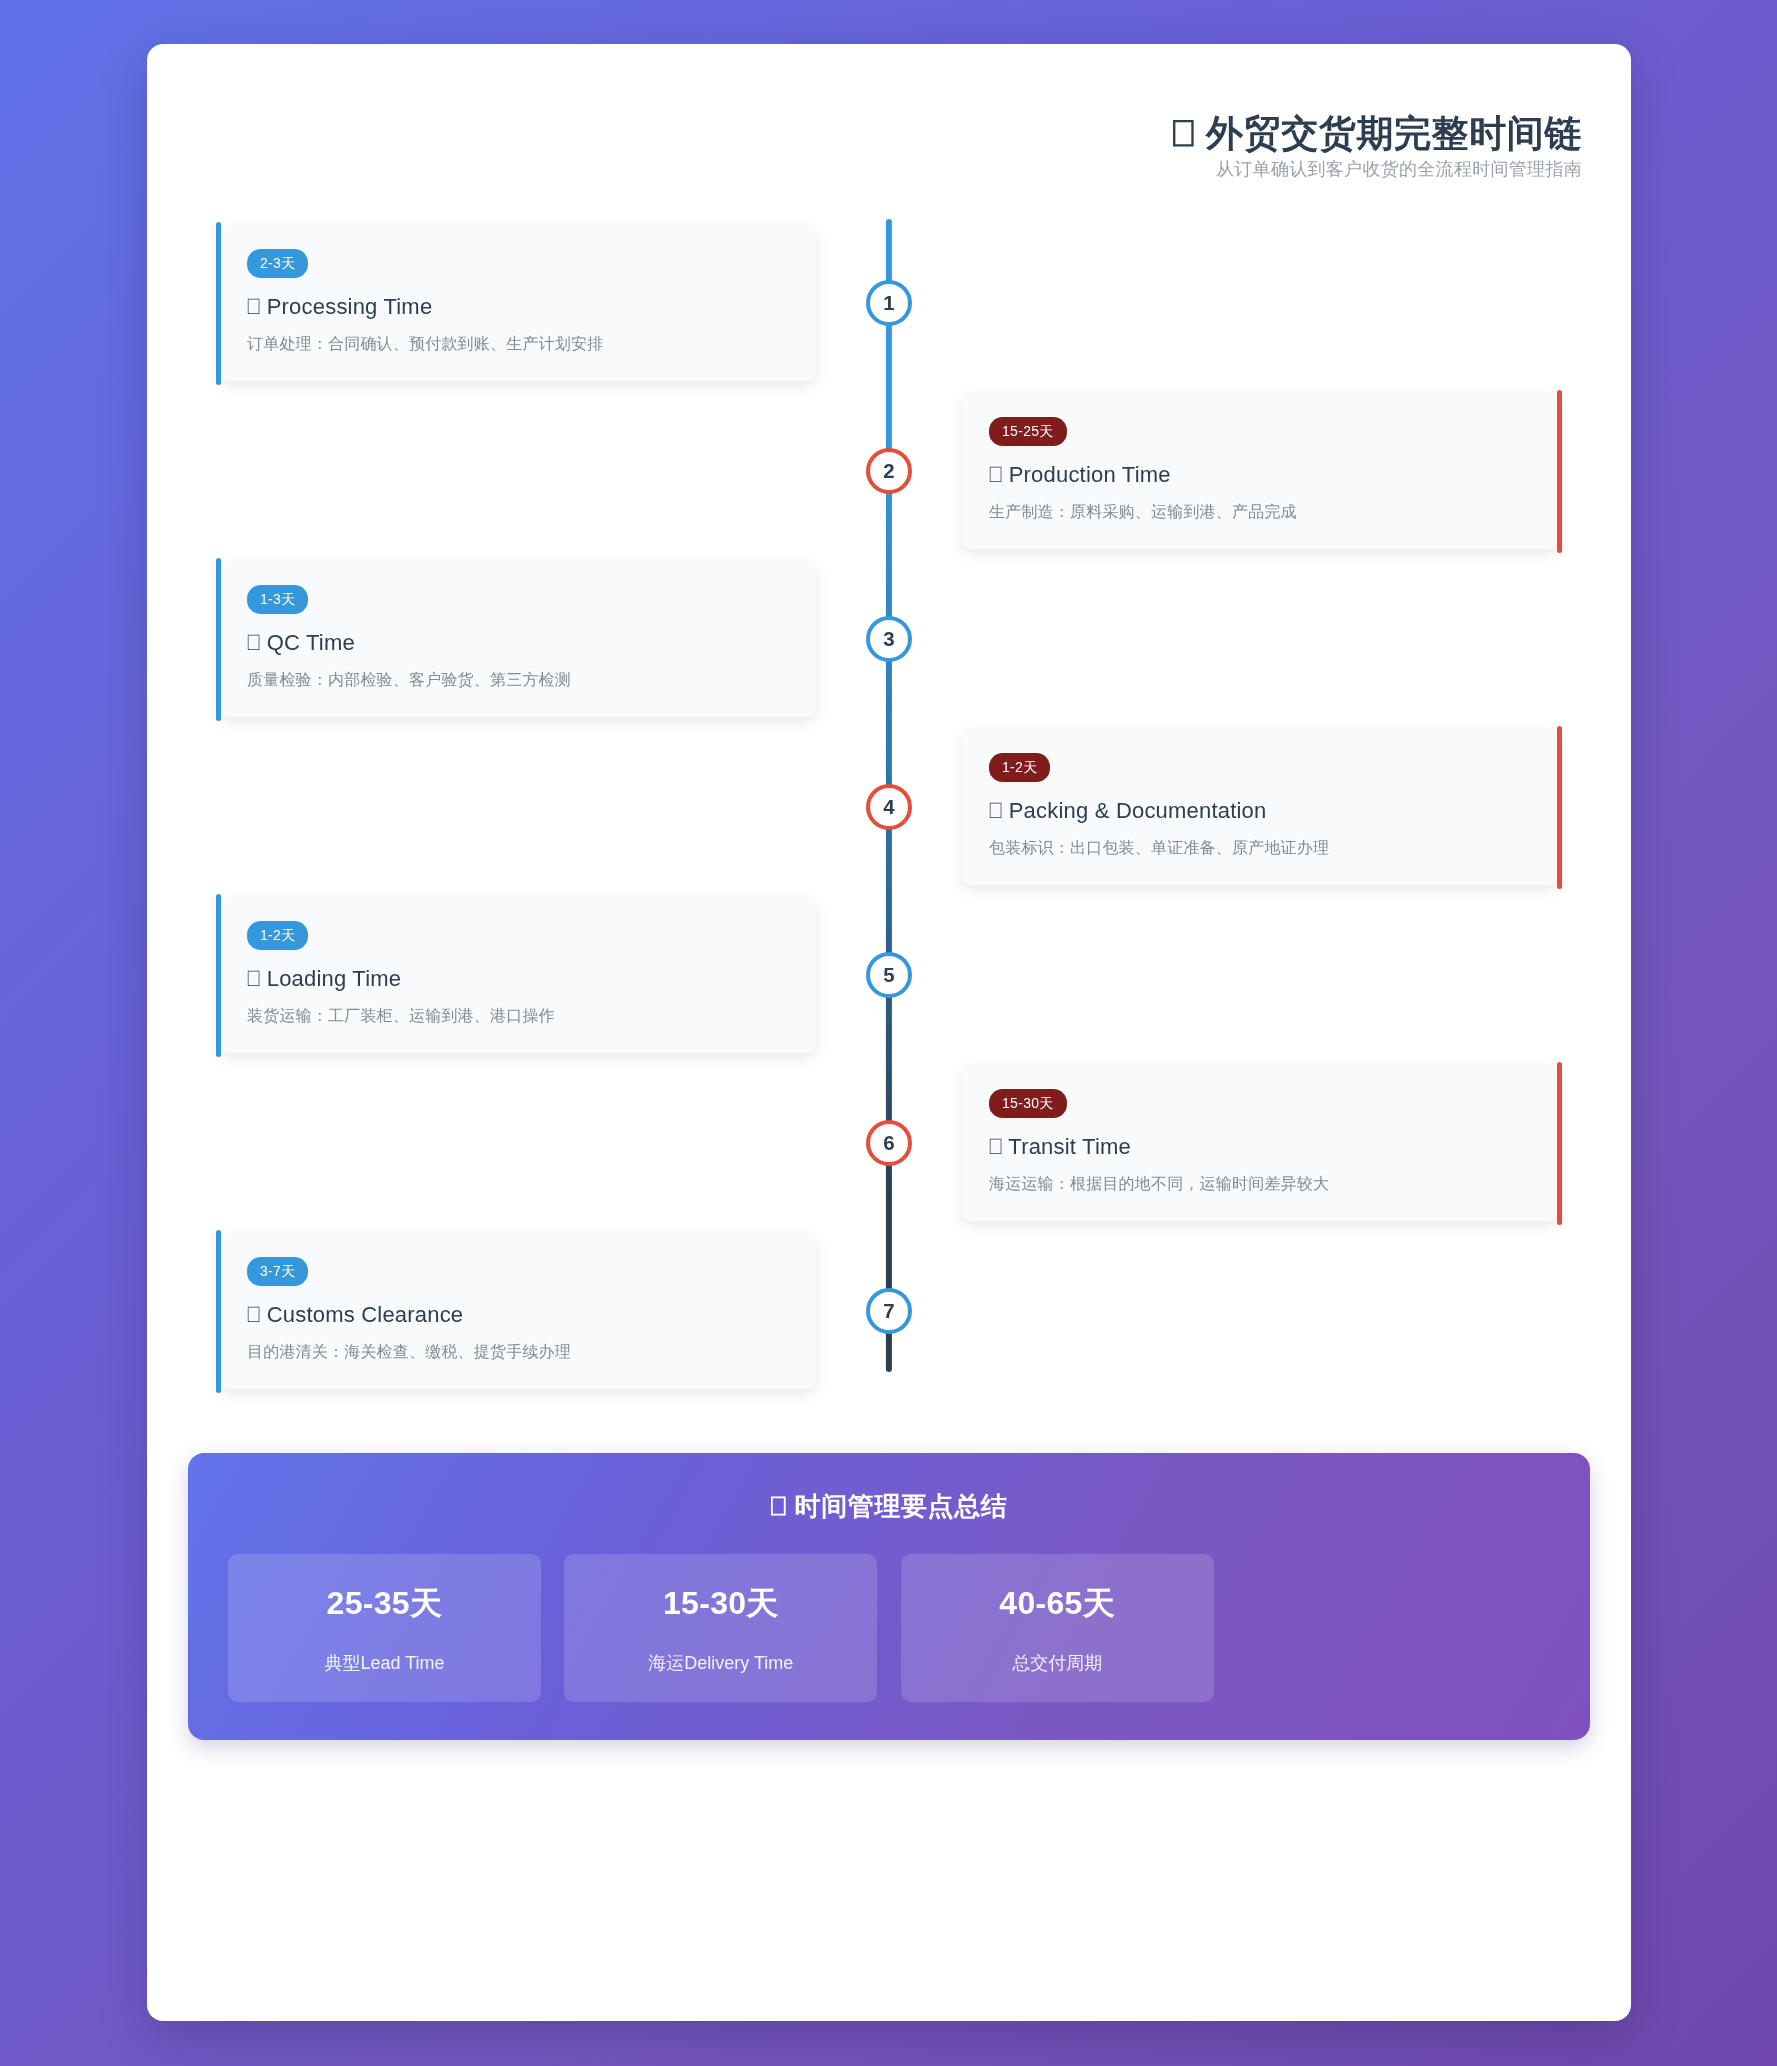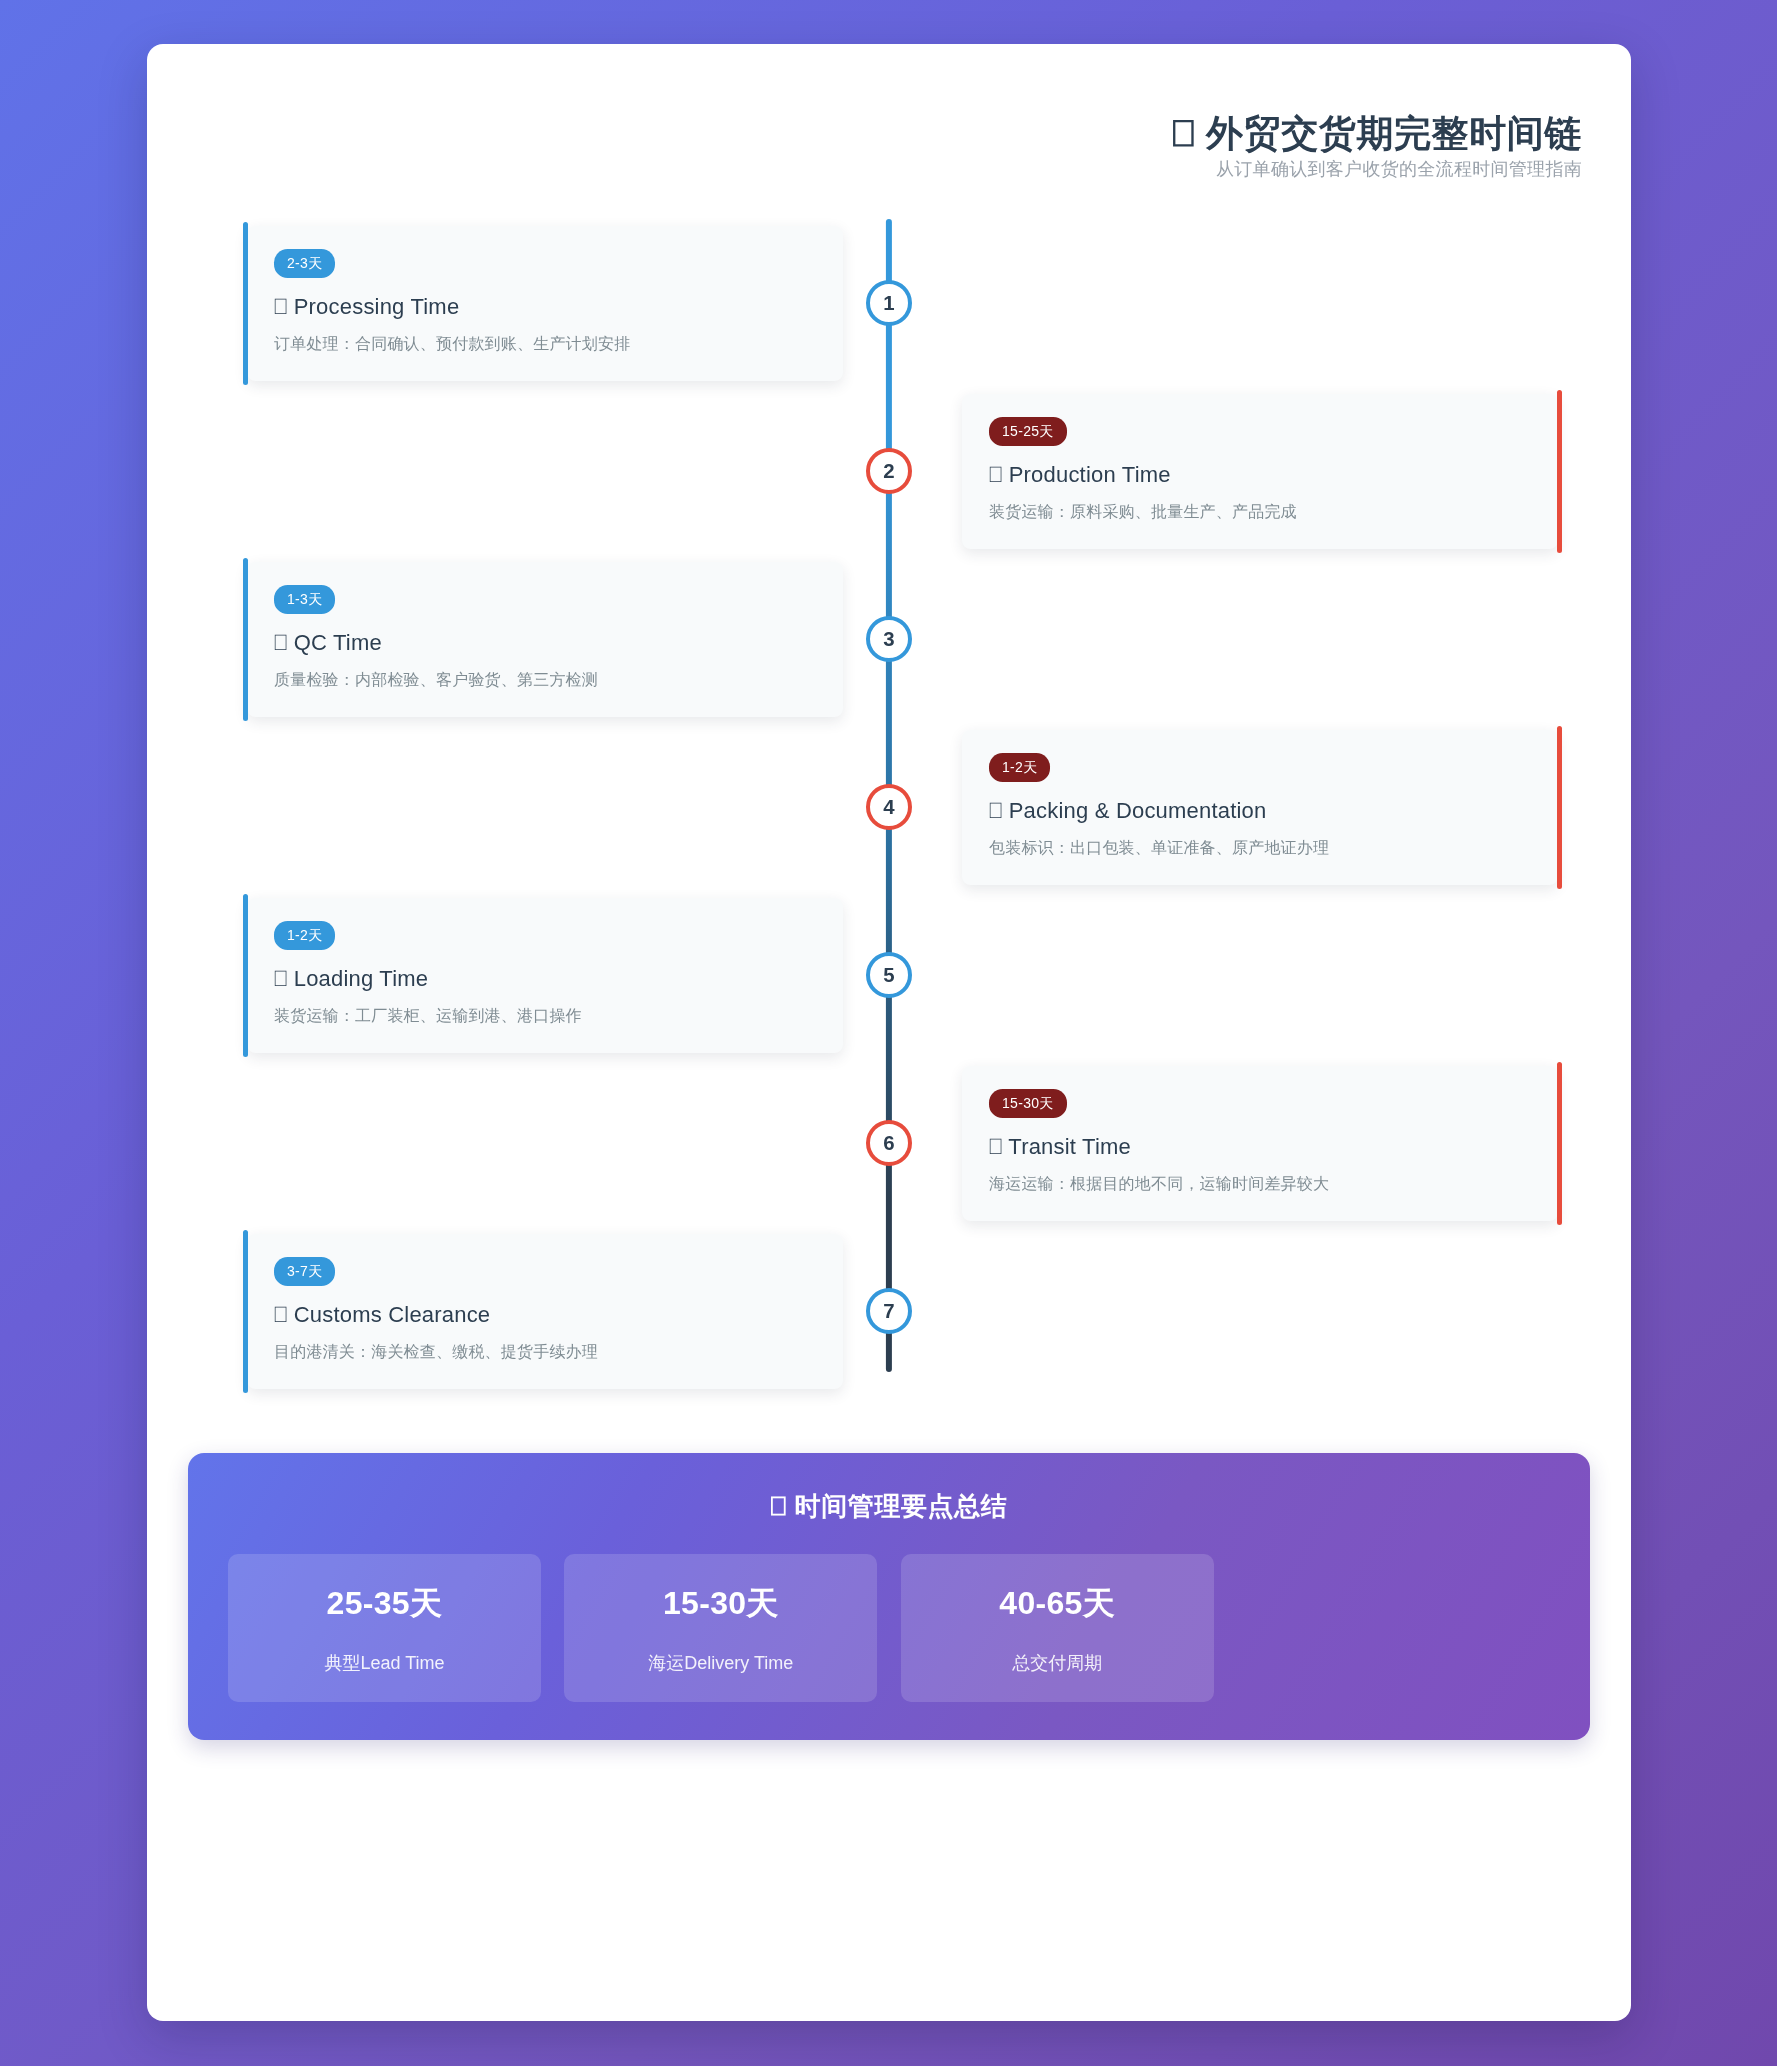--- a/index.html
+++ b/index.html
@@ -66,21 +66,20 @@
     position: relative;
     display: flex;
     align-items: center;
     min-height: 168px;
   }
 
   .tl-side {
     width: 50%;
     display: flex;
     padding: 0 73px;
-    margin-left: 27px;
   }
 
   .tl-side.left  { justify-content: flex-end; }
   .tl-side.right { justify-content: flex-start; }
 
   .tl-marker {
     position: absolute;
     left: 50%;
     top: 50%;
     transform: translate(-50%, -50%);
@@ -232,21 +231,21 @@
     <div class="tl-row">
       <div class="tl-side left"></div>
       <div class="tl-marker accent-red">2</div>
       <div class="tl-side right">
         <div class="step-card side-right accent-red">
           <span class="step-badge accent-red">15-25天</span>
           <div class="step-title">
             <span class="tofu">⎕</span>
             <span>Production Time</span>
           </div>
-          <div class="step-desc">装货运输：原料采购、批量生产、产品完成</div>
+          <div class="step-desc">生产制造：原料采购、运输到港、产品完成</div>
         </div>
       </div>
     </div>
 
     <div class="tl-row">
       <div class="tl-side left">
         <div class="step-card side-left">
           <span class="step-badge">1-3天</span>
           <div class="step-title">
             <span class="tofu">⎕</span>

